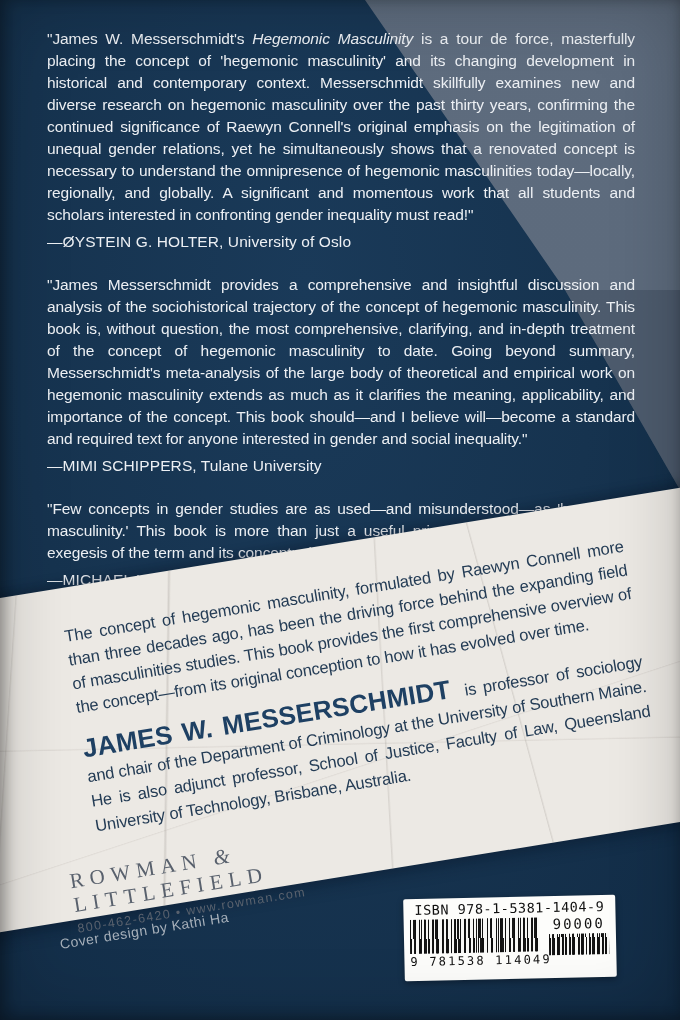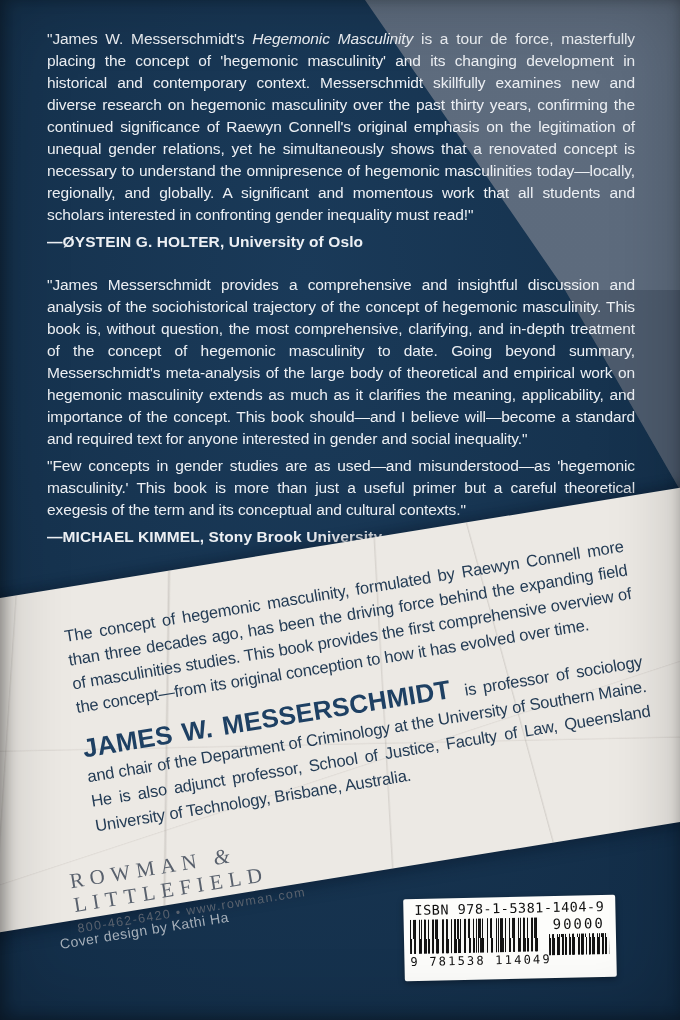--- a/index.html
+++ b/index.html
@@ -23,21 +23,21 @@
   .quotes{
     position:absolute;left:47px;top:28px;width:588px;z-index:2;
     color:#edf0f4;font-size:15.5px;line-height:22px;letter-spacing:-0.1px;
   }
   .quote{margin:0;}
   .quote-text{
     margin:0 0 5px 0;text-align:justify;hyphens:none;
   }
   .quote-text em{}
   .attribution{
-    margin:0 0 21px 0;font-weight:bold;font-style:normal;text-align:left;letter-spacing:0.1px;
+    margin:0 0 21px 0;font-weight:normal;font-style:normal;text-align:left;letter-spacing:0.1px;
   }
   
   .band{
     position:absolute;left:-70px;top:545px;width:820px;height:330px;z-index:3;
     background:#ece9e4;
     transform:rotate(-9.2deg);
     box-shadow:0 -4px 12px rgba(8,18,32,.28), 0 6px 16px rgba(8,18,32,.30);
   }
   .band-texture{
     position:absolute;inset:0;pointer-events:none;opacity:.9;
@@ -121,20 +121,21 @@
   <div class="shade shade-light"></div>
   <div class="shade shade-dark"></div>
 
   <section class="quotes">
     <figure class="quote">
       <blockquote class="quote-text"><span>"James W. Messerschmidt's </span><em>Hegemonic Masculinity</em><span> is a tour de force, masterfully placing the concept of 'hegemonic masculinity' and its changing development in historical and contemporary context. Messerschmidt skillfully examines new and diverse research on hegemonic masculinity over the past thirty years, confirming the continued significance of Raewyn Connell's original emphasis on the legitimation of unequal gender relations, yet he simultaneously shows that a renovated concept is necessary to understand the omnipresence of hegemonic masculinities today—locally, regionally, and globally. A significant and momentous work that all students and scholars interested in confronting gender inequality must read!"</span></blockquote>
       <figcaption class="attribution">—ØYSTEIN G. HOLTER, University of Oslo</figcaption>
     </figure>
     <figure class="quote">
       <blockquote class="quote-text"><span>"James Messerschmidt provides a comprehensive and insightful discussion and analysis of the sociohistorical trajectory of the concept of hegemonic masculinity. This book is, without question, the most comprehensive, clarifying, and in-depth treatment of the concept of hegemonic masculinity to date. Going beyond summary, Messerschmidt's meta-analysis of the large body of theoretical and empirical work on hegemonic masculinity extends as much as it clarifies the meaning, applicability, and importance of the concept. This book should—and I believe will—become a standard and required text for anyone interested in gender and social inequality."</span><em></em><span></span></blockquote>
+      <figcaption class="attribution">—MIMI SCHIPPERS, Tulane University</figcaption>
     </figure>
     <figure class="quote">
       <blockquote class="quote-text"><span>"Few concepts in gender studies are as used—and misunderstood—as 'hegemonic masculinity.' This book is more than just a useful primer but a careful theoretical exegesis of the term and its conceptual and cultural contexts."</span><em></em><span></span></blockquote>
       <figcaption class="attribution">—MICHAEL KIMMEL, Stony Brook University</figcaption>
     </figure>
   </section>
 
   <div class="band">
     <div class="band-texture"></div>
     <div class="band-content">

